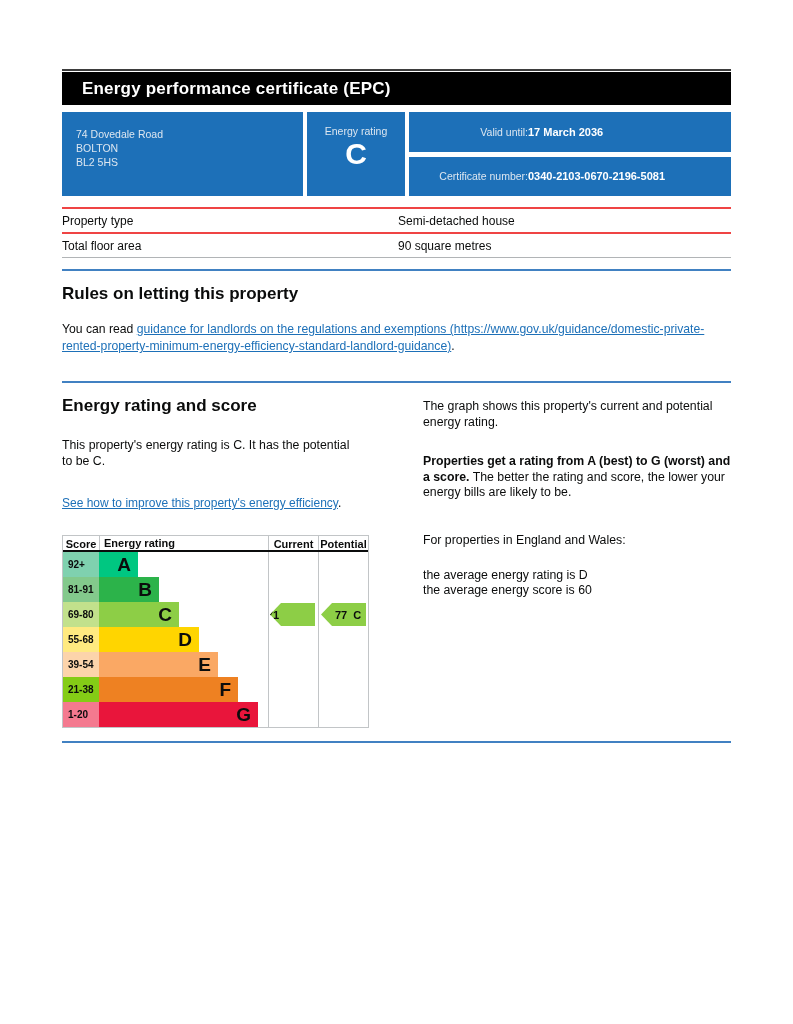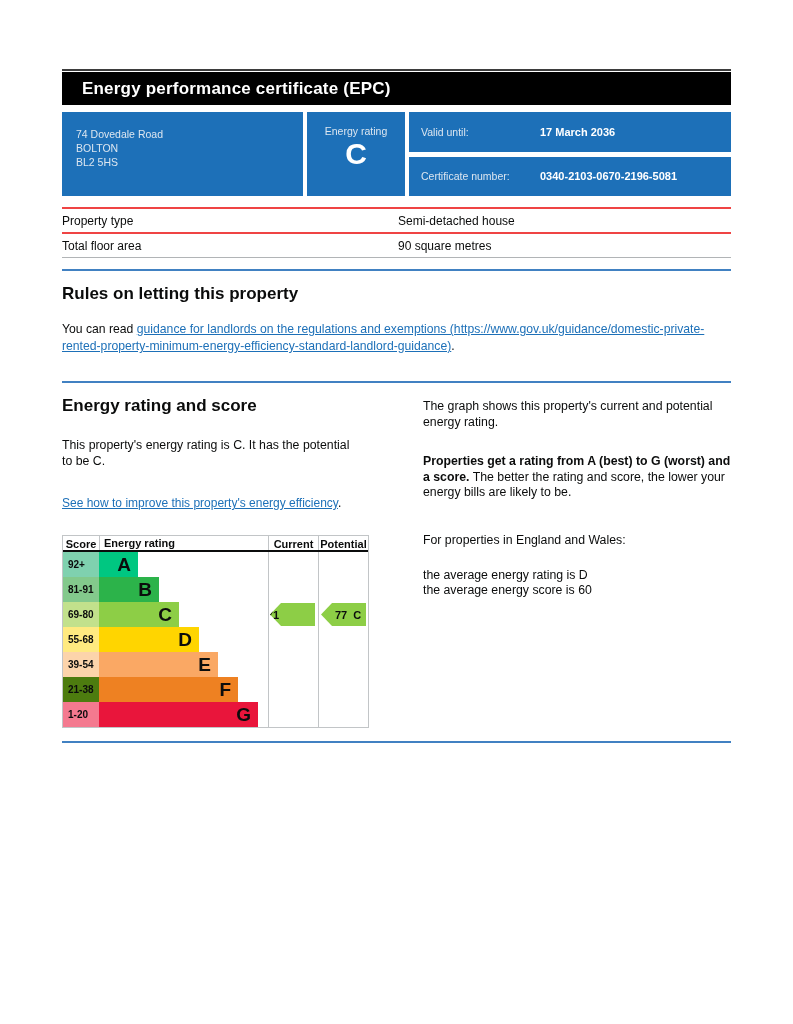--- a/index.html
+++ b/index.html
@@ -22,21 +22,21 @@
   .banner h1 { color: #ffffff; font-size: 17px; font-weight: bold; letter-spacing: 0.2px; }
 
   .summary { display: flex; gap: 4px; margin-top: 7px; height: 84px; }
   .box-blue { background: #1d70b8; }
   .addr-box { width: 241px; padding: 15px 0 0 14px; }
   .addr-line { color: #dce6f0; font-size: 10.5px; line-height: 14px; }
   .rating-box { width: 98px; text-align: center; padding-top: 13px; }
   .rating-label { color: #dce6f0; font-size: 10.5px; }
   .rating-value { color: #ffffff; font-size: 30px; font-weight: bold; line-height: 32px; margin-top: 1px; }
   .validity { flex: 1; display: flex; flex-direction: column; gap: 5px; }
-  .vbox { flex: 1; display: flex; align-items: center; padding-left: 12px; }
+  .vbox { flex: 1; display: flex; align-items: center; padding-left: 0; text-align: right; }
   .vlabel { width: 119px; color: #dce6f0; font-size: 10.5px; }
   .vvalue { color: #ffffff; font-size: 11px; font-weight: bold; }
 
   .prop-table { margin-top: 11px; border-bottom: 1px solid #b1b4b6; }
   .prop-row { display: flex; align-items: center; height: 25px; border-top: 2px solid #ef4444; font-size: 12px; }
   .prop-label { width: 336px; }
 
   .divider { height: 2px; background: #4181c2; }
   .d1 { margin-top: 11px; }
   .d2 { margin-top: 26px; }
@@ -163,21 +163,21 @@
           </div>
           <div class="band-row">
             <div class="score-cell" style="background: rgb(255, 234, 128);">55-68</div>
             <div class="bar" style="background: rgb(255, 213, 0); width: 100px;">D</div>
           </div>
           <div class="band-row">
             <div class="score-cell" style="background: rgb(252, 212, 171);">39-54</div>
             <div class="bar" style="background: rgb(250, 168, 100); width: 119px;">E</div>
           </div>
           <div class="band-row">
-            <div class="score-cell" style="background: #4d7c0f;">21-38</div>
+            <div class="score-cell" style="background: #84cc16;">21-38</div>
             <div class="bar" style="background: rgb(238, 129, 34); width: 139px;">F</div>
           </div>
           <div class="band-row">
             <div class="score-cell" style="background: rgb(244, 121, 143);">1-20</div>
             <div class="bar" style="background: rgb(233, 21, 59); width: 159px;">G</div>
           </div>
           <div class="vline v1"></div>
           <div class="vline v2"></div>
           <div class="arrow cur" id="arrow-current" style="background: rgb(141, 206, 70); gap: 40px;">
             <span>71</span>

